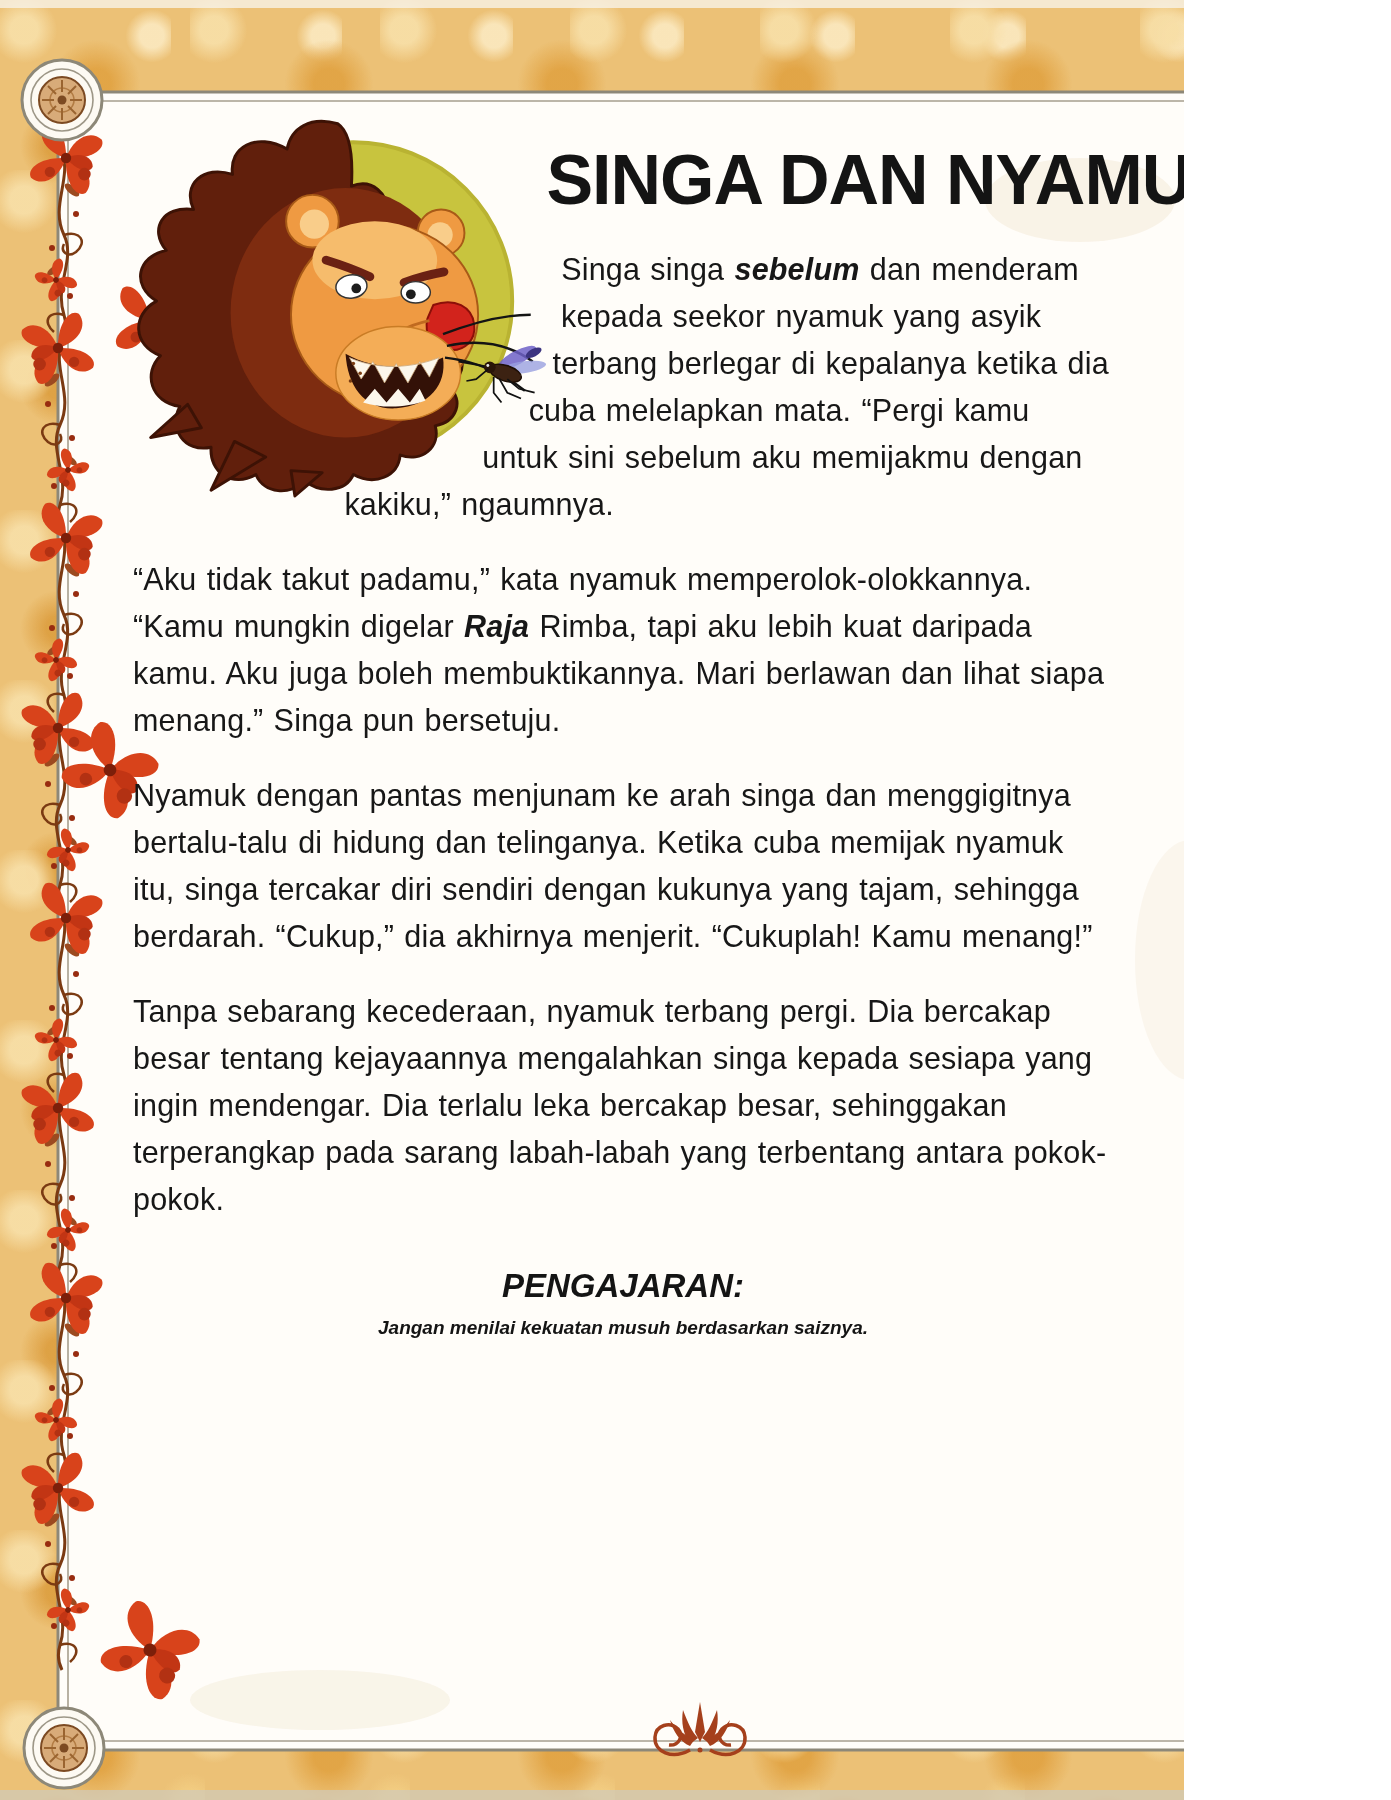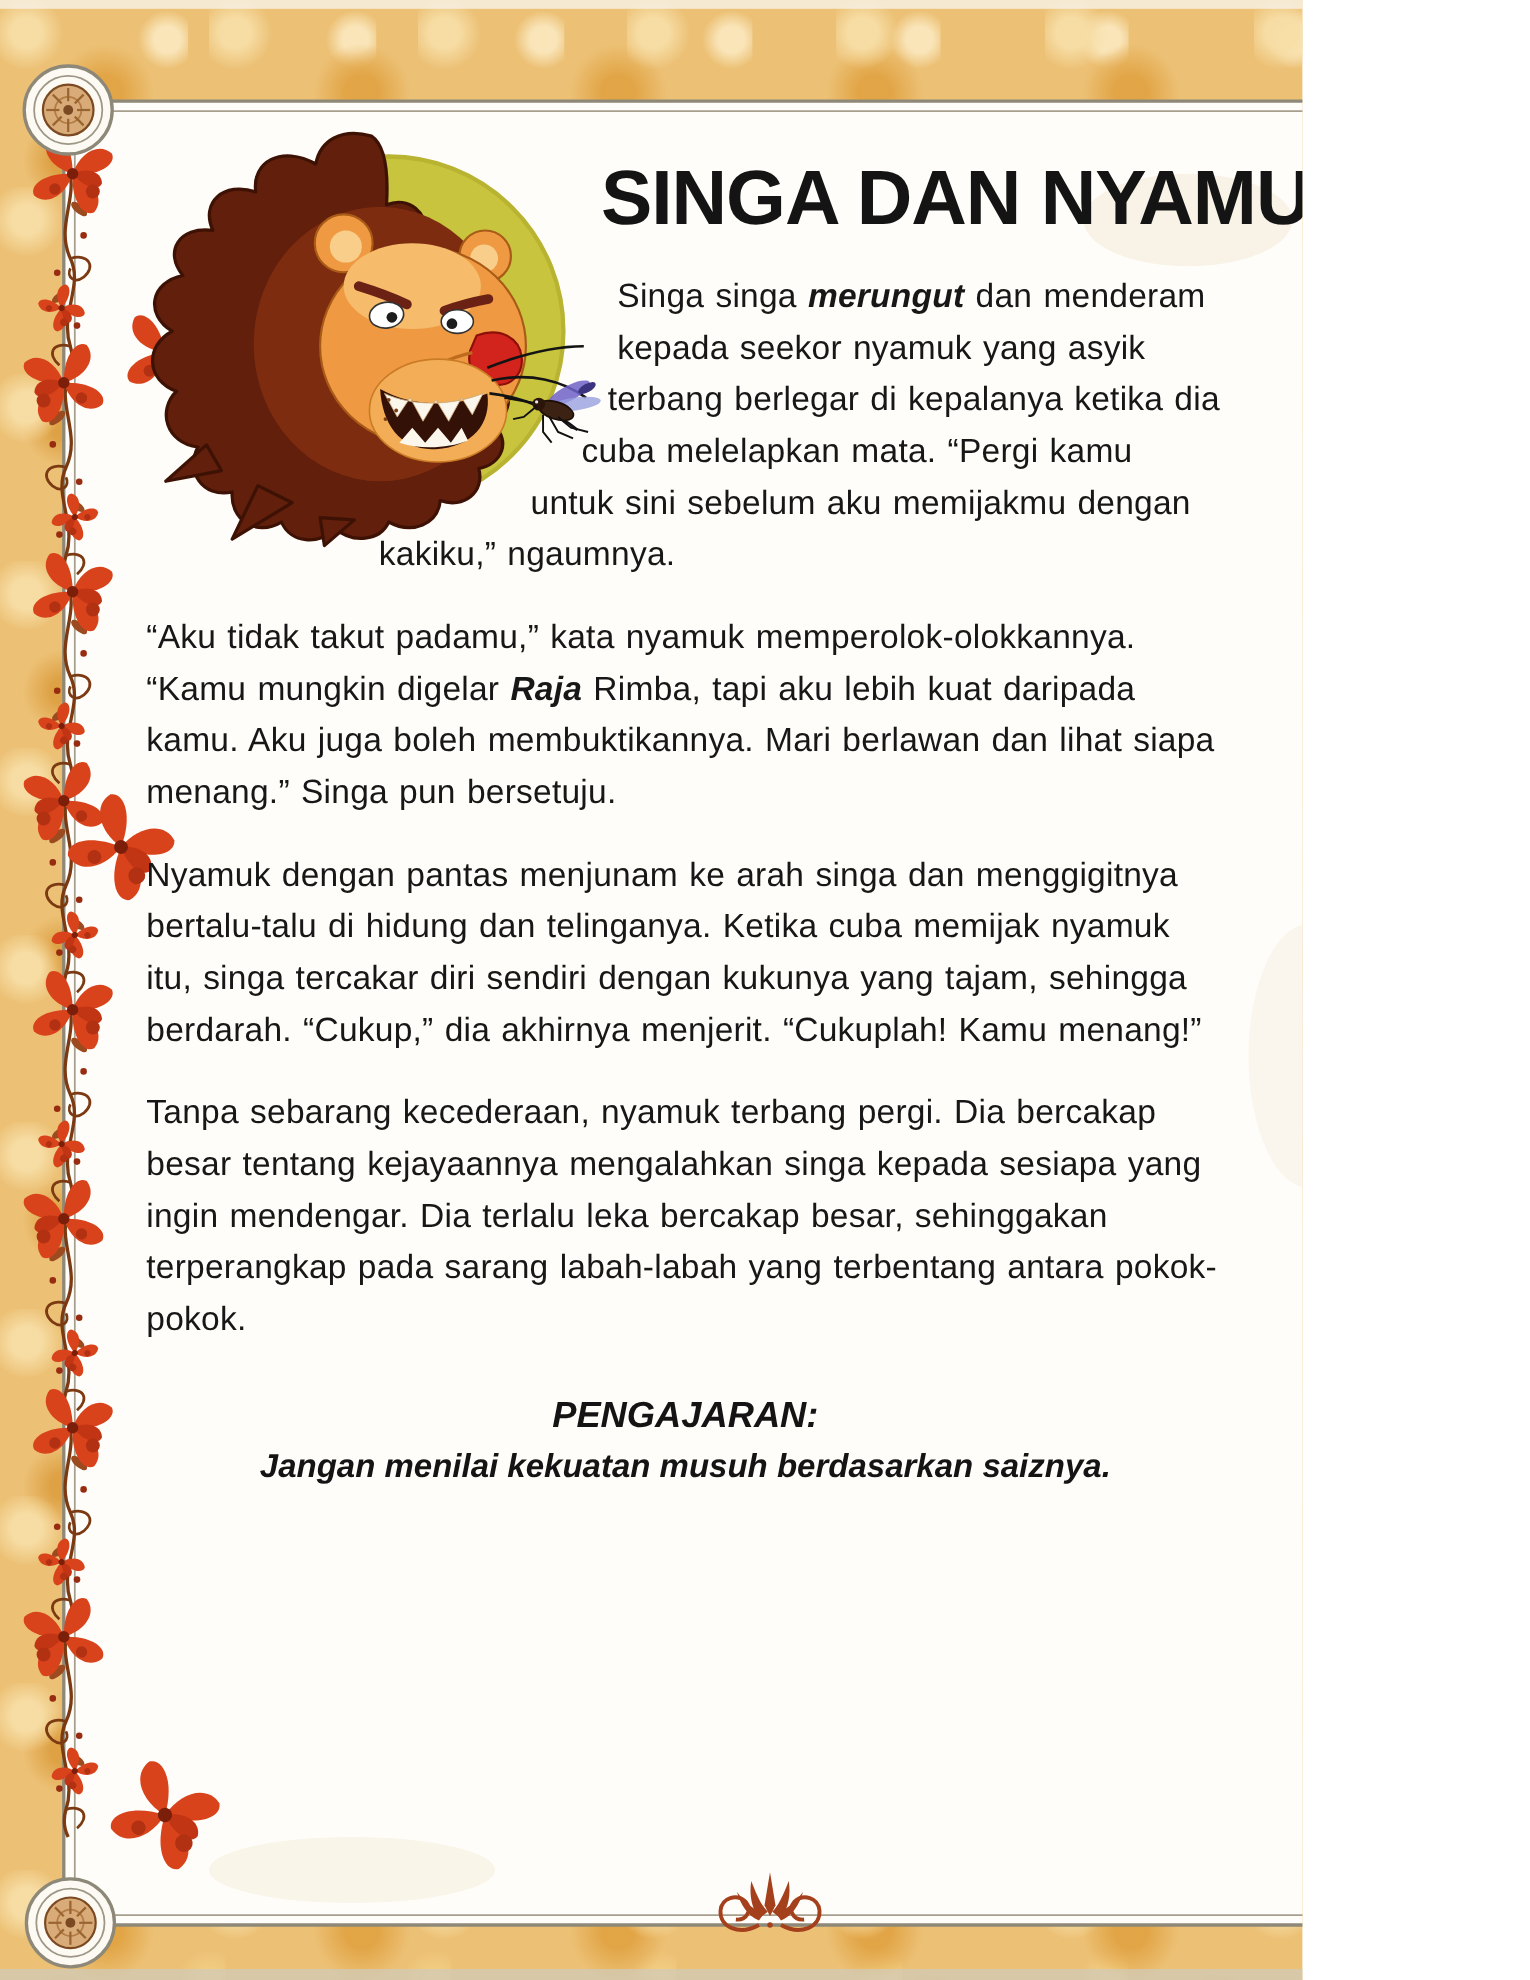--- a/index.html
+++ b/index.html
@@ -30,21 +30,21 @@
     font-size:70px; font-weight:bold; letter-spacing:-1px; color:#141414;
     text-align:center; margin:34px 0 0 0; line-height:1.05; white-space:nowrap;
   }
   .story-para{
     font-size:30.5px; line-height:47px; margin:28px 0 0 0;
     letter-spacing:.2px; word-spacing:1.5px; color:var(--ink,#171717);
   }
   .story-para .em{font-style:italic; font-weight:bold;}
   .moral{clear:both; text-align:center;}
   .moral-head{margin-top:44px; font-size:33px; font-weight:bold; font-style:italic; color:#141414;}
-  .moral-text{margin-top:12px; font-size:30px; font-weight:bold; font-style:italic; color:#141414;}
+  .moral-text{margin-top:12px; font-size:19px; font-weight:bold; font-style:italic; color:#141414;}
 </style>
 </head>
 <body>
 
 <div class="page" style="background-color: rgb(236, 193, 118);">
 
   <svg class="frame-svg" viewBox="0 0 1391 1800" width="1391" height="1800" aria-hidden="true">
     <defs>
       <g id="flower">
         <path d="M0,0 C6,-17 21,-25 31,-16 C35,-8 22,2 0,0 Z" fill="#d8431b"></path>
@@ -207,21 +207,21 @@
             <path d="M16,32 l0,16 l8,10"></path>
             <path d="M10,24 l-12,10 l-10,2"></path>
           </g>
         </g>
       </svg>
     </figure>
 
     <h1 class="title">SINGA DAN NYAMUK</h1>
 
     <div>
-        <p class="story-para"><span>Singa singa </span><span class="em">merungut</span><span> dan menderam kepada seekor nyamuk yang asyik terbang berlegar di kepalanya ketika dia cuba melelapkan mata. “Pergi kamu untuk sini sebelum aku memijakmu dengan kakiku,” ngaumnya.</span></p>
+        <p class="story-para"><span>Singa singa </span><span class="em">sebelum</span><span> dan menderam kepada seekor nyamuk yang asyik terbang berlegar di kepalanya ketika dia cuba melelapkan mata. “Pergi kamu untuk sini sebelum aku memijakmu dengan kakiku,” ngaumnya.</span></p>
         <p class="story-para"><span>“Aku tidak takut padamu,” kata nyamuk memperolok-olokkannya. “Kamu mungkin digelar </span><span class="em">Raja</span><span> Rimba, tapi aku lebih kuat daripada kamu. Aku juga boleh membuktikannya. Mari berlawan dan lihat siapa menang.” Singa pun bersetuju.</span></p>
         <p class="story-para"><span>Nyamuk dengan pantas menjunam ke arah singa dan menggigitnya bertalu-talu di hidung dan telinganya. Ketika cuba memijak nyamuk itu, singa tercakar diri sendiri dengan kukunya yang tajam, sehingga berdarah. “Cukup,” dia akhirnya menjerit. “Cukuplah! Kamu menang!”</span></p>
         <p class="story-para"><span>Tanpa sebarang kecederaan, nyamuk terbang pergi. Dia bercakap besar tentang kejayaannya mengalahkan singa kepada sesiapa yang ingin mendengar. Dia terlalu leka bercakap besar, sehinggakan terperangkap pada sarang labah-labah yang terbentang antara pokok-pokok.</span></p>
       </div>
 
     <div class="moral">
       <div class="moral-head">PENGAJARAN:</div>
       <div class="moral-text">Jangan menilai kekuatan musuh berdasarkan saiznya.</div>
     </div>
   </div>

